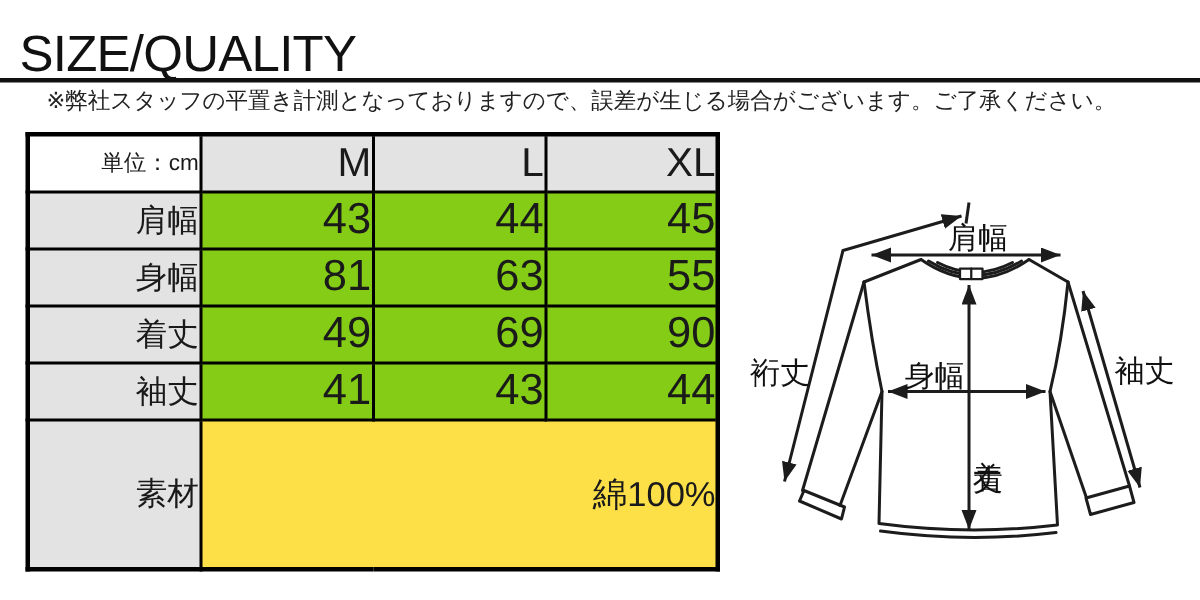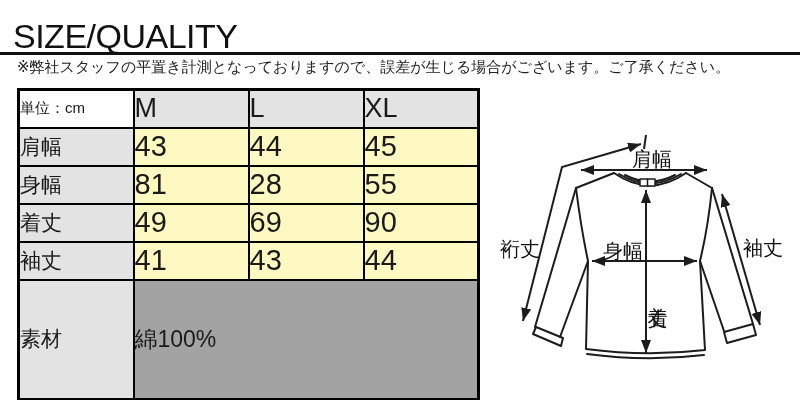--- a/index.html
+++ b/index.html
@@ -6,38 +6,38 @@
   html,body { background:#ffffff; }
   .page {
     position:relative; width:800px; height:400px; background:#ffffff;
     font-family:"Liberation Sans","DejaVu Sans",sans-serif; color:#1a1a1a; overflow:hidden;margin-top:16px;
   }
   .title {
     position:absolute; left:13px; top:1px;
     font-size:34px; font-weight:400; letter-spacing:-0.5px; color:#111;
   }
   .title-rule { position:absolute; left:0; top:36px; width:800px; height:3px; background:#111; }
-  .note { position:absolute; left:17px; top:42px; font-size:15px; color:#222; white-space:nowrap; }
+  .note { position:absolute; left:31px; top:42px; font-size:15px; color:#222; white-space:nowrap; }
 
   table.size-table {
     position:absolute; left:17px; top:72px;
     border-collapse:collapse; table-layout:fixed; width:460px;
     border:3px solid #000;
   }
   .size-table th, .size-table td {
-    border:2px solid #000; text-align:left; vertical-align:middle;
+    border:2px solid #000; text-align:right; vertical-align:middle;
     padding:0; font-weight:400; color:#1a1a1a;
   }
   .size-table tr { height:38px; }
-  .size-table tr.material-row { height:120px; }
+  .size-table tr.material-row { height:100px; }
   .cell-unit  { background:#ffffff; font-size:15px; }
   .cell-size-head { background:#e3e3e3; font-size:27px; }
   .cell-label { background:#e3e3e3; font-size:21px; }
-  .cell-value { background:#fef9c3; font-size:29px; }
-  .cell-material { background:#a3a3a3; font-size:23px; }
+  .cell-value { background:#84cc16; font-size:29px; }
+  .cell-material { background:#fde047; font-size:23px; }
 
   .diagram-svg { position:absolute; left:0; top:0; pointer-events:none; }
   .dg-label {
     position:absolute; font-size:20px; line-height:1; color:#111; white-space:nowrap;
   }
   .dg-label.vertical { writing-mode:vertical-rl; text-orientation:upright; letter-spacing:3px; }
 </style>
 </head>
 <body>
 
@@ -63,21 +63,21 @@
     </tr>
     <tr>
       <th class="cell-label">肩幅</th>
       <td class="cell-value">43</td>
       <td class="cell-value">44</td>
       <td class="cell-value">45</td>
     </tr>
     <tr>
       <th class="cell-label">身幅</th>
       <td class="cell-value">81</td>
-      <td class="cell-value">28</td>
+      <td class="cell-value">63</td>
       <td class="cell-value">55</td>
     </tr>
     <tr>
       <th class="cell-label">着丈</th>
       <td class="cell-value">49</td>
       <td class="cell-value">69</td>
       <td class="cell-value">90</td>
     </tr>
     <tr>
       <th class="cell-label">袖丈</th>

